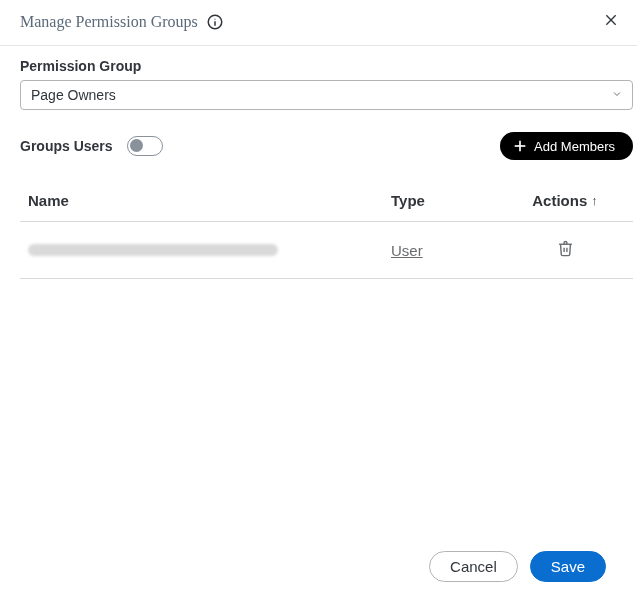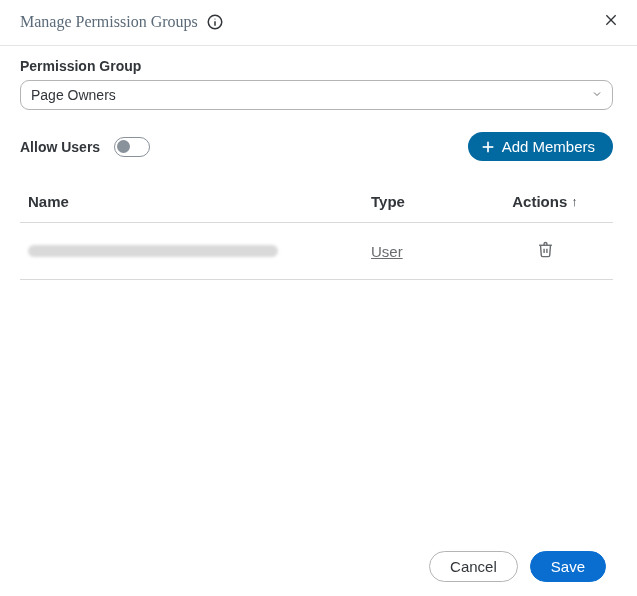--- a/index.html
+++ b/index.html
@@ -44,35 +44,35 @@
     .close-btn {
       background: none;
       border: none;
       cursor: pointer;
       font-size: 18px;
       color: #32363a;
       padding: 2px 4px;
       line-height: 1;
     }
     .content {
-      padding: 12px 24px 0 20px;
+      padding: 12px 4px 0 20px;
     }
     .field-label {
       font-size: 14px;
       color: #32363a;
       font-weight: 600;
       margin-bottom: 6px;
     }
     .select-wrap {
       position: relative;
     }
     .select-field {
       width: 100%;
       border: 1px solid #b4b4b4;
-      border-radius: 9px;
+      border-radius: 4px;
       padding: 6px 30px 6px 10px;
       font-size: 14px;
       color: #32363a;
       background: #fff;
       cursor: pointer;
       text-align: left;
     }
     .chevron {
       position: absolute;
       right: 10px;
@@ -113,26 +113,26 @@
     .toggle-knob {
       position: absolute;
       left: 2px;
       top: 2px;
       width: 13px;
       height: 13px;
       border-radius: 50%;
       background: #89919a;
     }
     .add-members {
-      background: #0369a1;
+      background: #000000;
       color: #fff;
       border: none;
       border-radius: 16px;
       padding: 6px 18px 6px 12px;
-      font-size: 15px;
+      font-size: 13px;
       cursor: pointer;
       display: inline-flex;
       align-items: center;
       gap: 6px;
     }
     .add-members svg {
       width: 16px;
       height: 16px;
     }
     .table {
@@ -257,21 +257,21 @@
     </button>
     <span class="chevron">
       <svg viewBox="0 0 24 24" fill="none" stroke="currentColor" stroke-width="2">
         <polyline points="6 9 12 15 18 9"></polyline>
       </svg>
     </span>
   </div>
 
   <div class="row1">
     <div class="allow-users">
-      <span class="allow-label">Allow Users</span>
+      <span class="allow-label">Groups Users</span>
       <div class="toggle">
         <div class="toggle-knob"></div>
       </div>
     </div>
     <button class="add-members">
       <svg viewBox="0 0 24 24" fill="none" stroke="currentColor" stroke-width="2.5">
         <line x1="12" y1="4" x2="12" y2="20"></line>
         <line x1="4" y1="12" x2="20" y2="12"></line>
       </svg>
       <span>Add Members</span>

